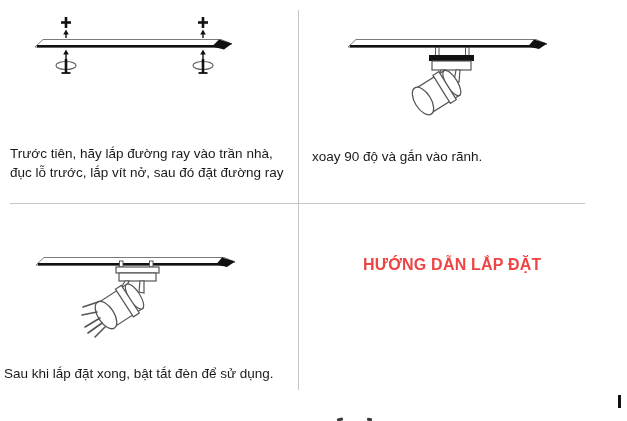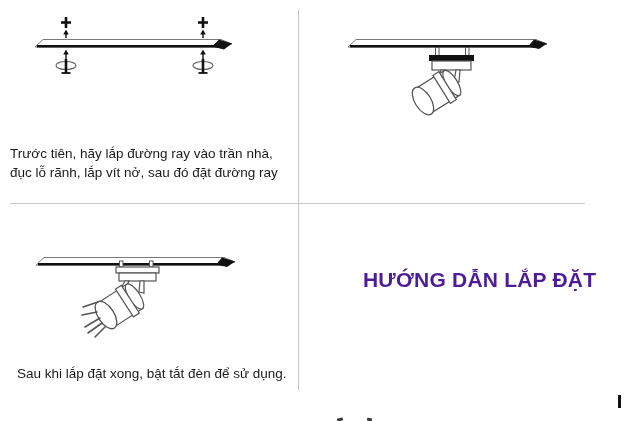--- a/index.html
+++ b/index.html
@@ -6,24 +6,24 @@
   #stage{
     position:relative;width:627px;height:421px;background:#ffffff;overflow:hidden;
     font-family:"Liberation Sans","DejaVu Sans",sans-serif;color:#1a1a1a;
   }
   .divider{position:absolute;background:#c6c6c6;}
   #v-divider{left:298px;top:10px;width:1px;height:380px;}
   #h-divider{left:10px;top:203px;width:575px;height:1px;}
   .step-text{position:absolute;font-size:13.5px;line-height:18.5px;color:#1a1a1a;white-space:nowrap;}
   #step1-text{left:10px;top:145px;}
   #step2-text{left:312px;top:148px;}
-  #step3-text{left:17px;top:365px;}
+  #step3-text{left:4px;top:365px;}
   #install-title{
-    position:absolute;left:363px;top:268px;font-size:21px;font-weight:bold;
-    letter-spacing:.2px;color:#4c1d95;white-space:nowrap;
+    position:absolute;left:363px;top:256px;font-size:16px;font-weight:bold;
+    letter-spacing:.2px;color:#ef4444;white-space:nowrap;
   }
   .diagram{position:absolute;}
   #diagram-track-screws{left:28px;top:13px;}
   #diagram-track-spotlight{left:344px;top:37px;}
   #diagram-spotlight-on{left:32px;top:252px;}
   svg{display:block;}
   .edge-mark{position:absolute;background:#111;}
   #right-edge-tick{left:618px;top:395px;width:3px;height:13px;}
   .remnant{position:absolute;background:#3a3a3a;height:3px;border-radius:1px;}
   #remnant-1{left:337px;top:418px;width:6px;transform:rotate(-12deg);}
@@ -132,24 +132,25 @@
         <line x1="65" y1="60" x2="50" y2="63"></line>
         <line x1="68" y1="66" x2="53" y2="75"></line>
         <line x1="70" y1="71" x2="56" y2="81"></line>
         <line x1="73" y1="75" x2="63" y2="85"></line>
       </g>
     </svg>
   </div>
 
   <div id="step1-text" class="step-text">
     <div>Trước tiên, hãy lắp đường ray vào trần nhà,</div>
-    <div>đục lỗ rãnh, lắp vít nở, sau đó đặt đường ray</div>
+    <div>đục lỗ trước, lắp vít nở, sau đó đặt đường ray</div>
   </div>
 
   <div id="step2-text" class="step-text">
+    <div>xoay 90 độ và gắn vào rãnh.</div>
   </div>
 
   <div id="step3-text" class="step-text">
     <div>Sau khi lắp đặt xong, bật tắt đèn để sử dụng.</div>
   </div>
 
   <div id="install-title">HƯỚNG DẪN LẮP ĐẶT</div>
 
   <div id="right-edge-tick" class="edge-mark"></div>
   <div id="remnant-1" class="remnant"></div>

